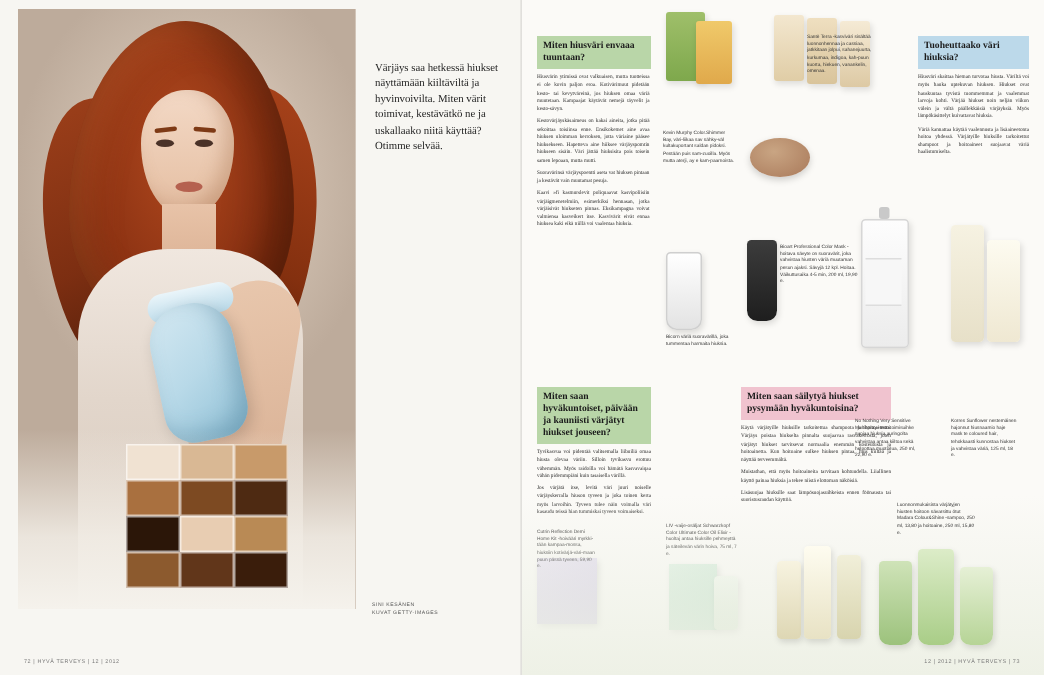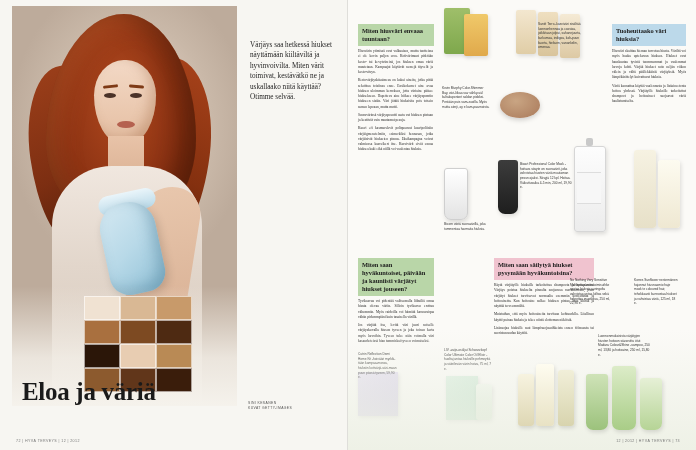--- a/index.html
+++ b/index.html
@@ -164,21 +164,20 @@
       <div class="sw" style="left:36px;top:48px;background:#e8cdb2;"></div>
       <div class="sw" style="left:72px;top:48px;background:#b98a55;"></div>
       <div class="sw" style="left:0;top:72px;background:#8c5a2e;"></div>
       <div class="sw" style="left:36px;top:72px;background:#61361a;"></div>
       <div class="sw" style="left:72px;top:72px;background:#3a1d0b;"></div>
     </div>
 
     <div class="lead">Värjäys saa hetkessä hiukset näyttämään kiiltäviltä ja hyvinvoivilta. Miten värit toimivat, kestävätkö ne ja uskallaako niitä käyttää? Otimme selvää.</div>
 
     <div class="headline">
-      <div class="l1">Eloa ja väriä</div>
     </div>
 
     <div class="credits" style="white-space:pre-line;">SINI KESÄNEN
 KUVAT GETTY-IMAGES</div>
     <div class="folio-l">72 | HYVÄ TERVEYS | 12 | 2012</div>
   </div>
 
   <div class="gutter"></div>
 
   <div class="page-right">

